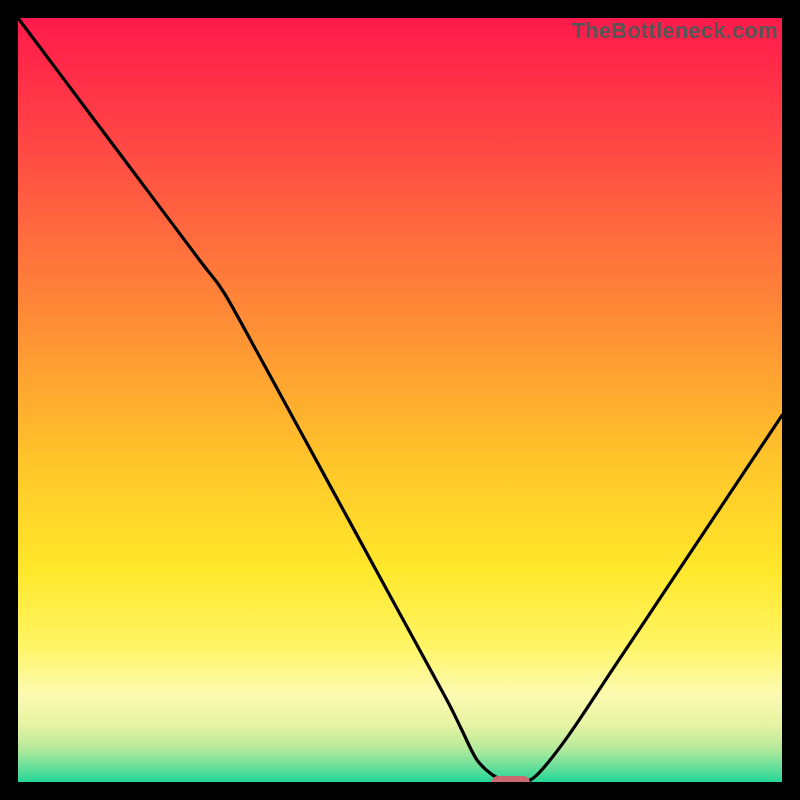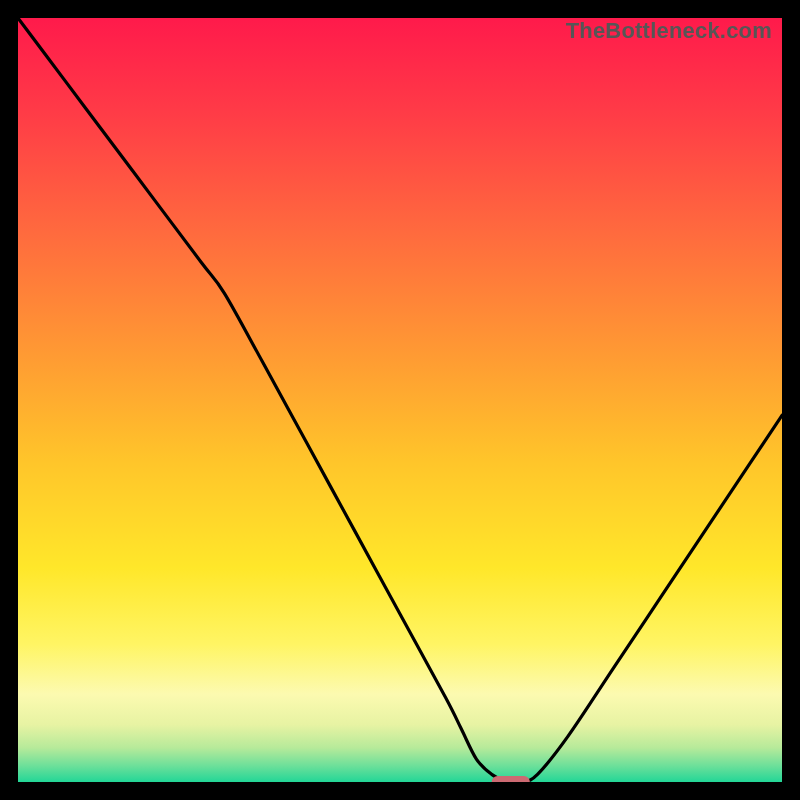--- a/index.html
+++ b/index.html
@@ -22,21 +22,21 @@
     position: absolute;
     left: 18px;
     top: 18px;
     width: 764px;
     height: 764px;
     overflow: hidden;
   }
   .watermark {
     position: absolute;
     top: 0px;
-    right: 10px;
+    right: 4px;
     font-family: Arial, Helvetica, sans-serif;
     font-weight: 700;
     font-size: 22px;
     color: #565656;
     letter-spacing: 0.2px;
     user-select: none;
   }
   svg { display: block; }
 </style>
 </head>

